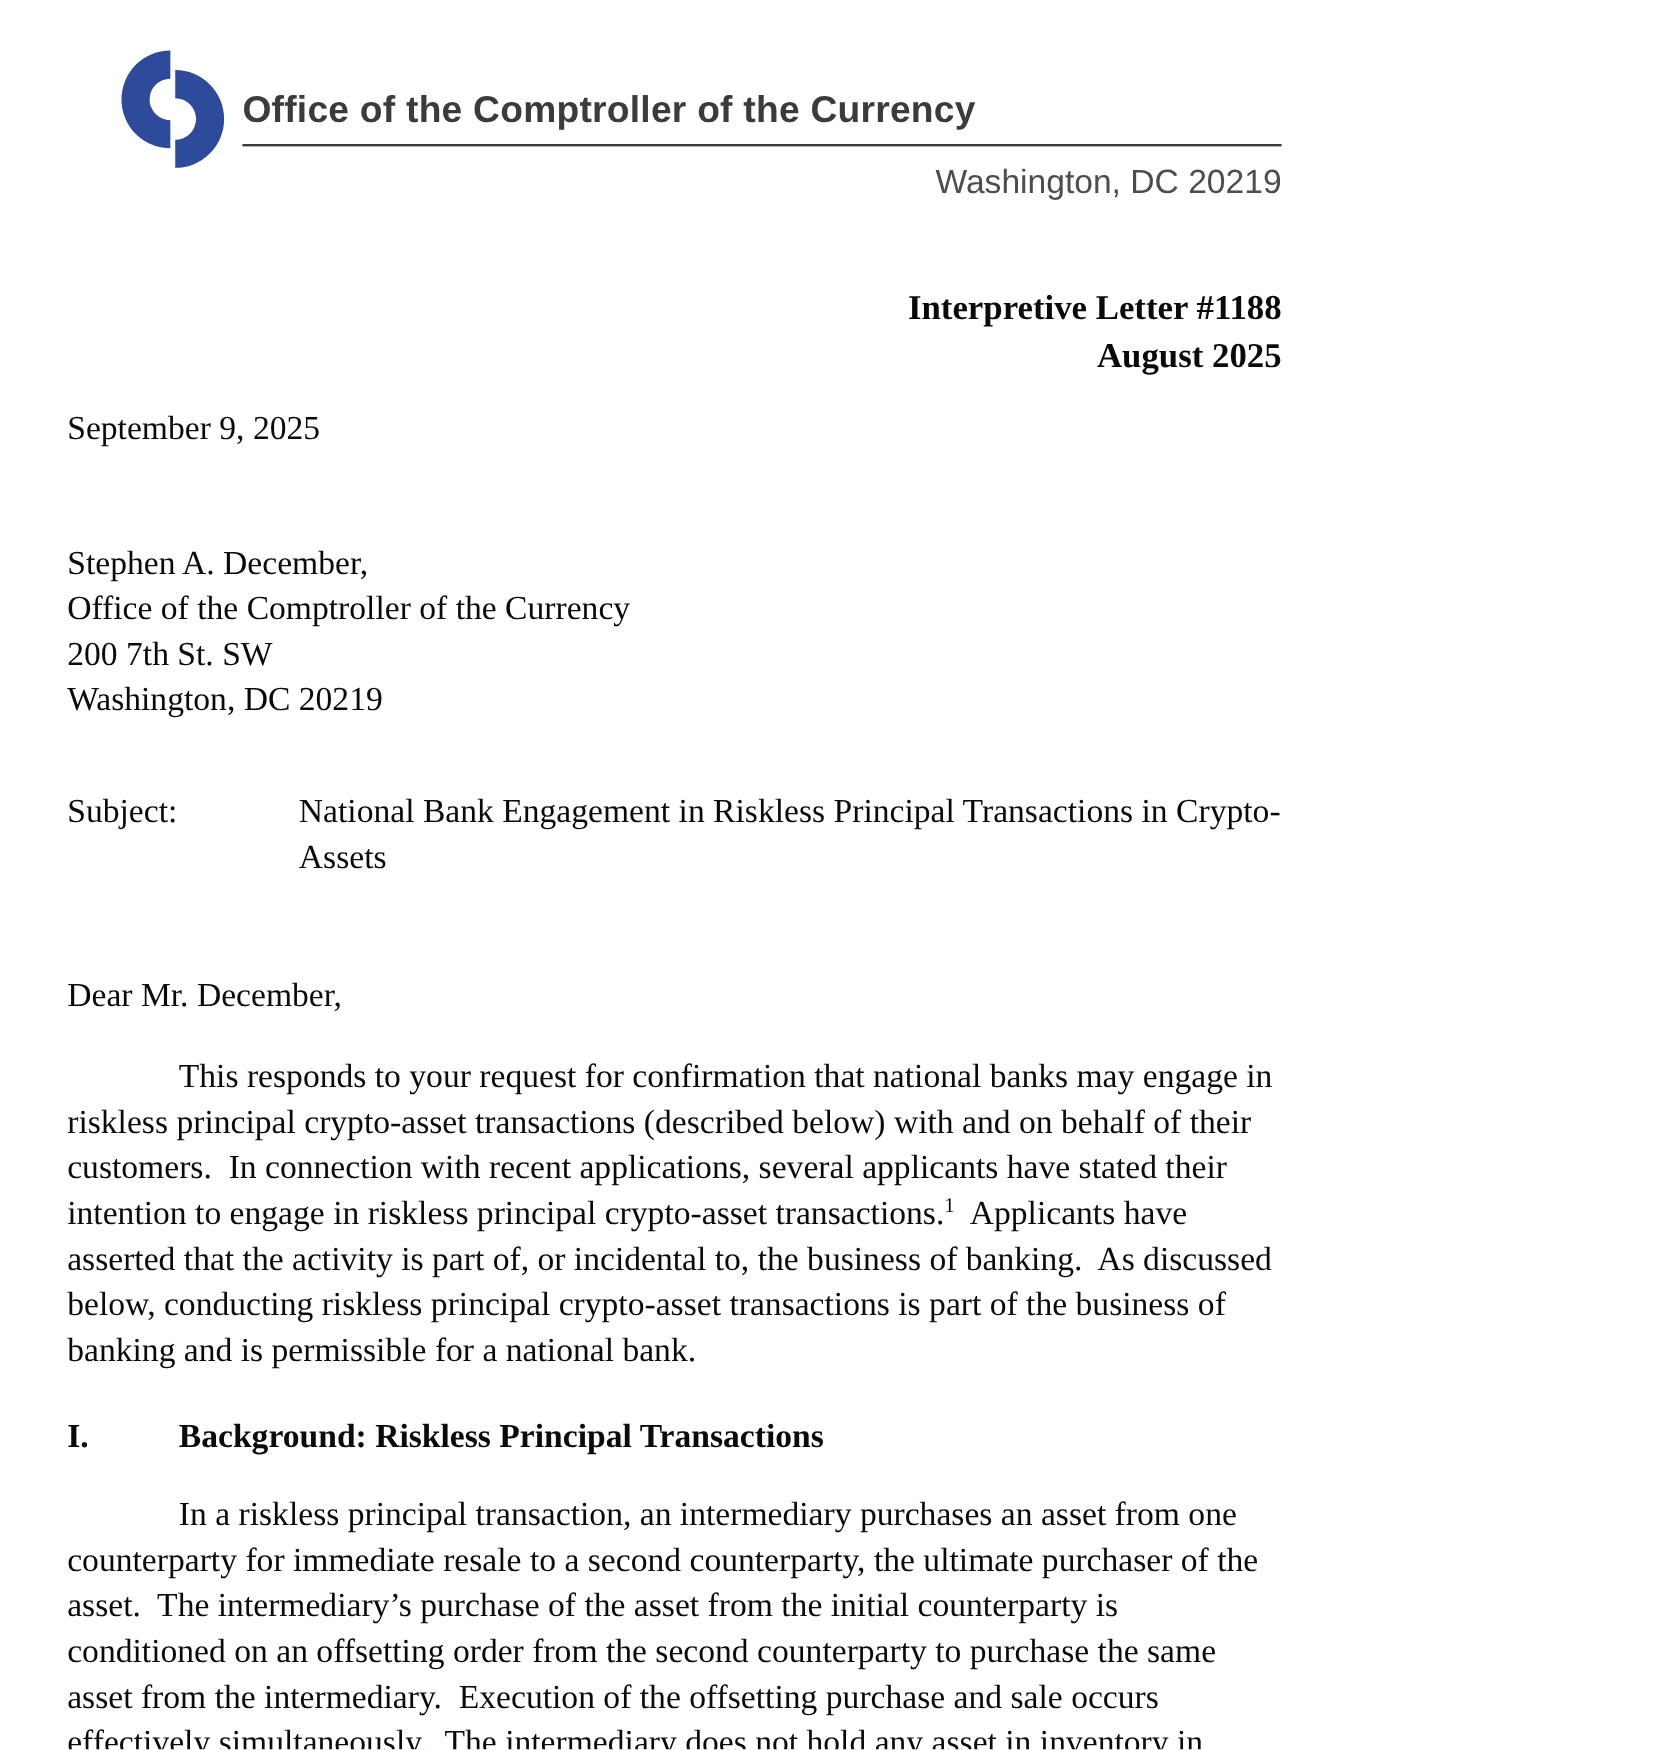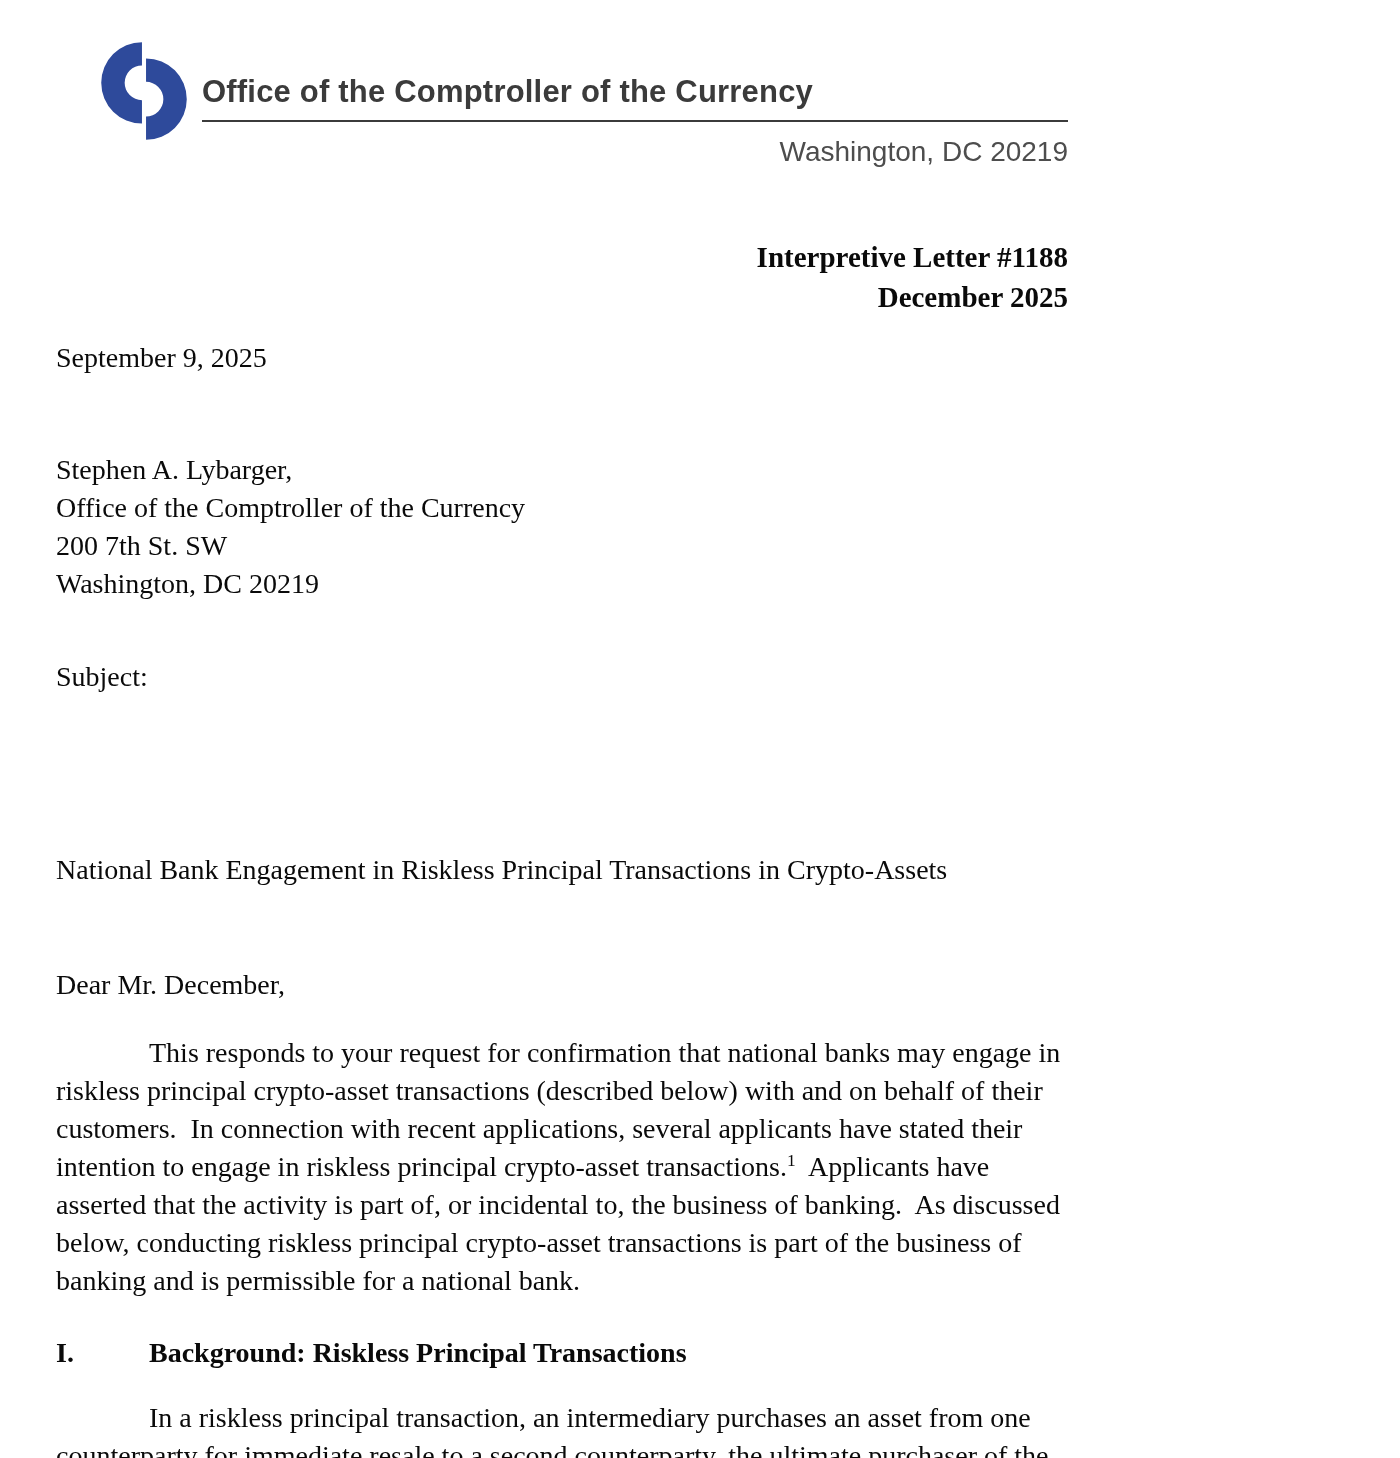--- a/index.html
+++ b/index.html
@@ -32,21 +32,21 @@
     font-size: 28px; font-weight: 400; color: #4d4d4d;
   }
   
   .letter-body { padding: 0 68px 0 56px; font-size: 28px; line-height: 38px; }
   .letter-id {
     margin-top: 77px; text-align: right;
     font-weight: 700; font-size: 29px; line-height: 40px;
   }
   .date-line { margin-top: 22px; }
   .recipient-block { margin-top: 74px; }
-  .subject-row { margin-top: 55px; display: flex; flex-direction: column; }
+  .subject-row { margin-top: 55px; display: flex; }
   .subject-label { width: 193px; flex: 0 0 193px; }
   .salutation { margin-top: 77px; }
   .para { margin-top: 30px; white-space: pre-wrap; text-indent: 93px; font-family: Liberation Serif, serif; }
   .para-2 { margin-top: 27px; }
   sup.fn { font-size: 0.62em; line-height: 0; vertical-align: super; }
   .section-heading { margin-top: 34px; display: flex; font-weight: 700; }
   .section-number { width: 93px; flex: 0 0 93px; }
 </style>
 </head>
 <body>
@@ -60,27 +60,27 @@
     </svg>
     <div class="agency-name">Office of the Comptroller of the Currency</div>
     <div class="letterhead-rule"></div>
     <div class="location">Washington, DC 20219</div>
   </div>
 
   <div class="letter-body">
 
     <div class="letter-id">
       <div>Interpretive Letter #1188</div>
-      <div>December 2025</div>
+      <div>August 2025</div>
     </div>
 
     <div class="date-line">September 9, 2025</div>
 
     <div class="recipient-block">
-      <div>Stephen A. Lybarger,</div>
+      <div>Stephen A. December,</div>
       <div>Office of the Comptroller of the Currency</div>
       <div>200 7th St. SW</div>
       <div>Washington, DC 20219</div>
     </div>
 
     <div class="subject-row">
       <span class="subject-label">Subject:</span>
       <span class="subject-text">National Bank Engagement in Riskless Principal Transactions in Crypto-Assets</span>
     </div>
 

